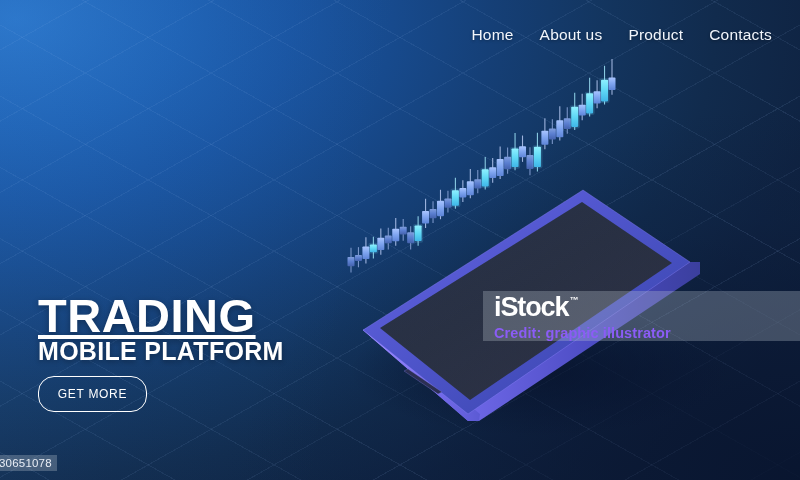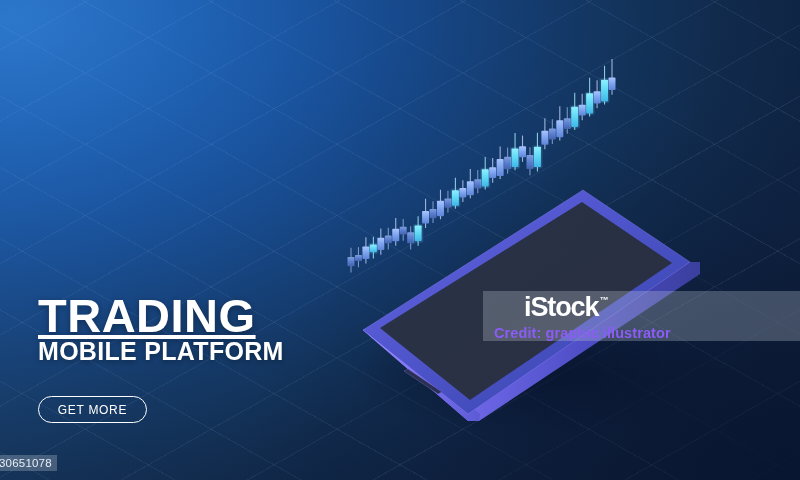--- a/index.html
+++ b/index.html
@@ -69,43 +69,43 @@
     letter-spacing:.5px; line-height:1; white-space:nowrap;
     text-shadow:0 2px 6px rgba(0,0,0,.32);
     text-decoration:underline;
   }
   .hero h2 {
     font-size:25px; font-weight:bold; color:#ffffff;
     letter-spacing:.3px; line-height:1; white-space:nowrap;
     text-shadow:0 2px 5px rgba(0,0,0,.3);
   }
   .cta {
-    margin-top:32px;
+    margin-top:12px;
     display:inline-flex; align-items:center; justify-content:center;
-    width:109px; height:27px;
+    width:109px; height:36px;
     border:1.6px solid #ffffff; border-radius:16px;
     color:#ffffff; font-size:12px; letter-spacing:.7px;
     background:transparent; cursor:pointer;
     font-family:"Liberation Sans", sans-serif;
   }
 
   
   #phone-wrap { position:absolute; left:0; top:0; width:800px; height:480px; z-index:14; }
 
   
   #chart-wrap { position:absolute; left:0; top:0; width:800px; height:480px; z-index:20; }
 
   
   .wm-band {
     position:absolute; left:483px; top:291px; width:317px; height:50px;
     background:rgba(190,198,210,.30);
     z-index:60;
   }
   .wm-logo {
-    position:absolute; left:524px; top:294px;
+    position:absolute; left:494px; top:294px;
     z-index:61; display:flex; align-items:flex-start;
     color:#ffffff; font-size:27px; font-weight:bold; letter-spacing:-1.1px;
     line-height:1;
   }
   .wm-tm { font-size:9px; font-weight:bold; letter-spacing:0; margin-top:2px; margin-left:1px; }
   .wm-credit {
     position:absolute; left:494px; top:325px;
     z-index:61; color:#8b5cf6; font-size:14.5px; font-weight:bold;
     letter-spacing:.1px; white-space:nowrap;
   }
@@ -277,20 +277,26 @@
           <rect x="593.5857142857143" y="91.12857142857142" width="7" height="12.400000000000006" rx="0.8" fill="url(#cMid)"></rect>
           <line x1="604.5428571428572" y1="65.7642857142857" x2="604.5428571428572" y2="104.51428571428569" stroke="#9fe4f7" stroke-width="1.1" stroke-opacity="0.85"></line>
           <rect x="599.4428571428572" y="78.1142857142857" width="10.2" height="24.900000000000002" rx="2.2" fill="#7fe3ff" opacity="0.16"></rect>
           <rect x="601.0428571428572" y="79.7142857142857" width="7" height="21.700000000000003" rx="0.8" fill="url(#cBright)"></rect>
           <line x1="612" y1="59" x2="612" y2="94.64999999999999" stroke="#b6c9f2" stroke-width="1.1" stroke-opacity="0.85"></line>
           <rect x="608.5" y="77.6" width="7" height="12.400000000000006" rx="0.8" fill="url(#cMid)"></rect>
         </g>
     </svg>
   </div>
 
+  <nav>
+    <a href="#">Home</a>
+    <a href="#">About us</a>
+    <a href="#">Product</a>
+    <a href="#">Contacts</a>
+  </nav>
 
   <div class="hero">
     <h1>TRADING</h1>
     <h2>MOBILE PLATFORM</h2>
     <button class="cta">GET MORE</button>
   </div>
 
   <div class="wm-band"></div>
   <div class="wm-logo">
     <span>iStock</span>

